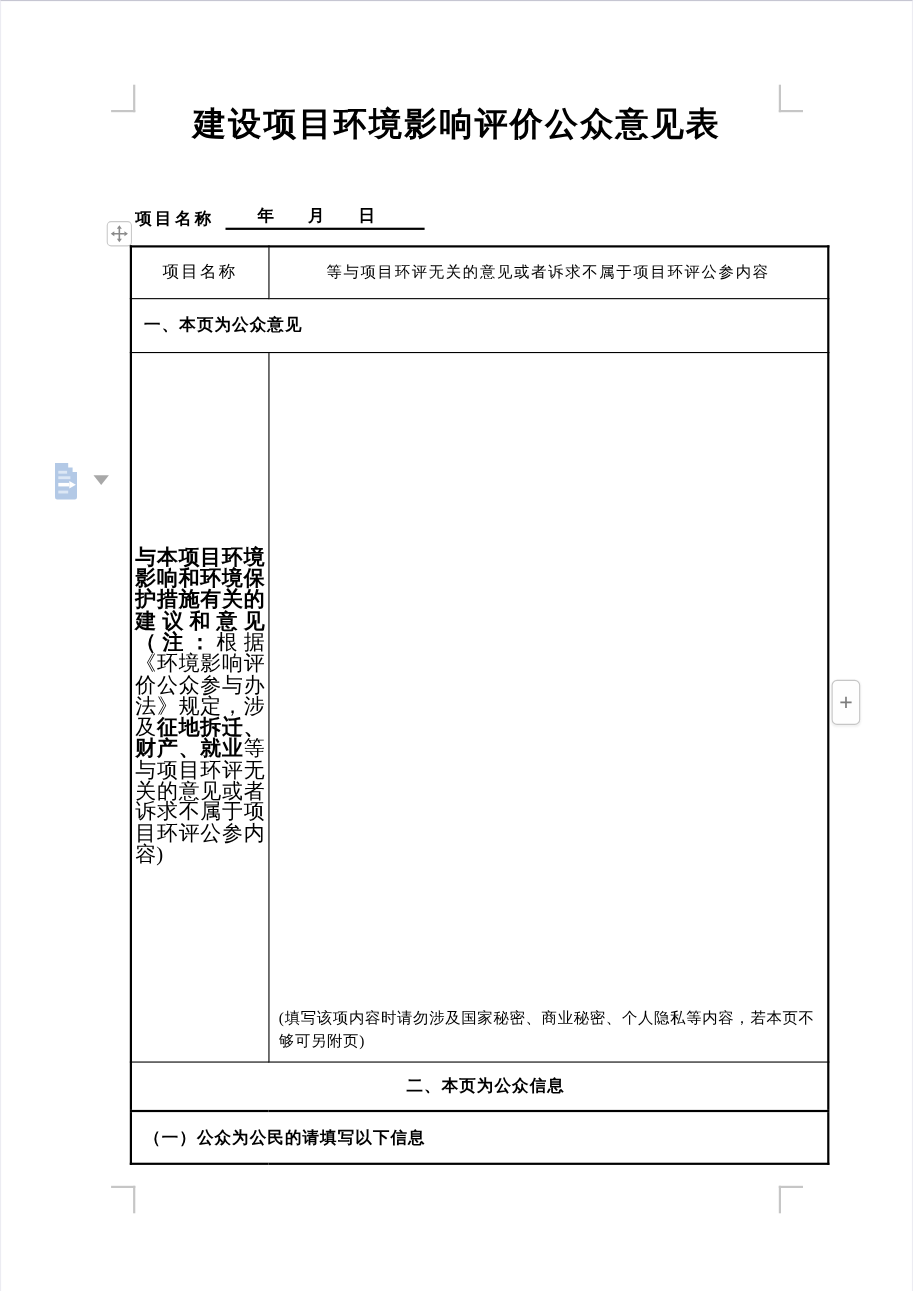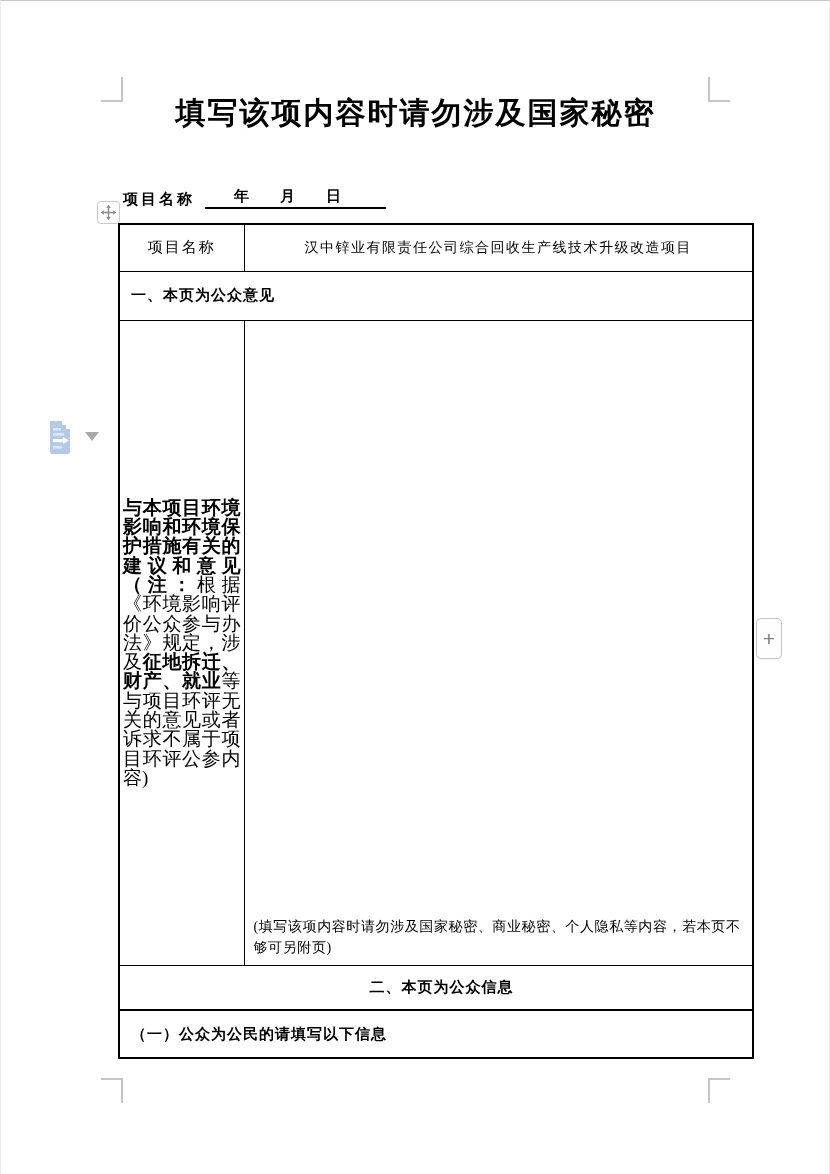--- a/index.html
+++ b/index.html
@@ -141,32 +141,32 @@
         <rect x="7" y="27" width="9" height="2.6" fill="#dce7f5"></rect>
       </svg>
     </span>
   </div>
   <div class="drop-tri"></div>
 
   <div class="add-btn">
     <span>+</span>
   </div>
 
-  <h1 class="doc-title">填写该项内容时请勿涉及国家秘密</h1>
+  <h1 class="doc-title">建设项目环境影响评价公众意见表</h1>
 
   <div class="date-line">
     <span class="date-label">项目名称</span>
     <span class="date-underline">年　月　日</span>
   </div>
 
   <table class="form">
     <tbody>
         <tr>
       <td class="c1 cell-project-label" style="height:47px;">项目名称</td>
-      <td class="cell-project-value">汉中锌业有限责任公司综合回收生产线技术升级改造项目</td>
+      <td class="cell-project-value">等与项目环评无关的意见或者诉求不属于项目环评公参内容</td>
     </tr>
     <tr>
       <td colspan="2" class="sec-head" style="height:49px;">一、本页为公众意见</td>
     </tr>
     <tr>
       <td class="c1 opinion-label-cell" style="height:645px;"><span class="b">与本项目环境影响和环境保护措施有关的建议和意见</span><span class="b">（注：</span><span>根据《环境影响评价公众参与办法》规定，涉及</span><span class="b">征地拆迁、财产、就业</span><span>等与项目环评无关的意见或者诉求不属于项目环评公参内容)</span></td>
       <td class="opinion-cell">
         <span>(填写该项内容时请勿涉及国家秘密、商业秘密、个人隐私等内容，若本页不够可另附页)</span>
       </td>
     </tr>

